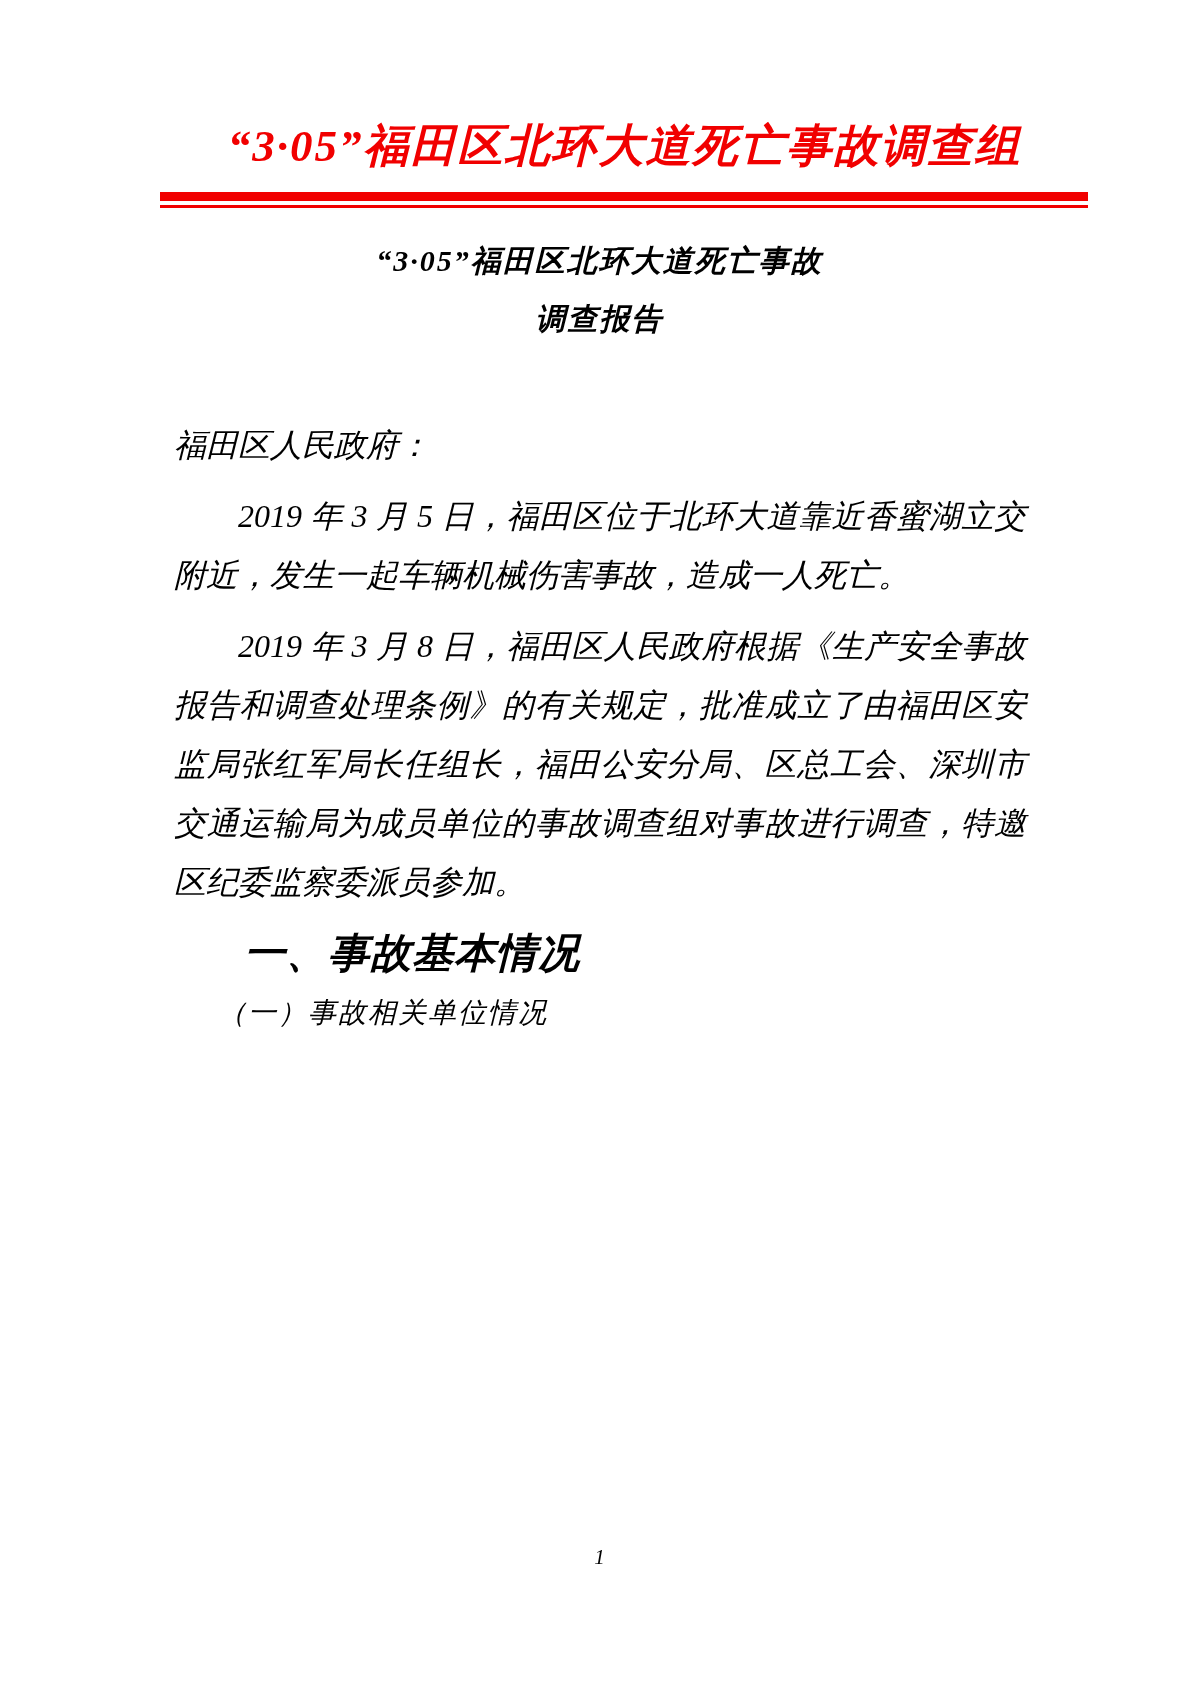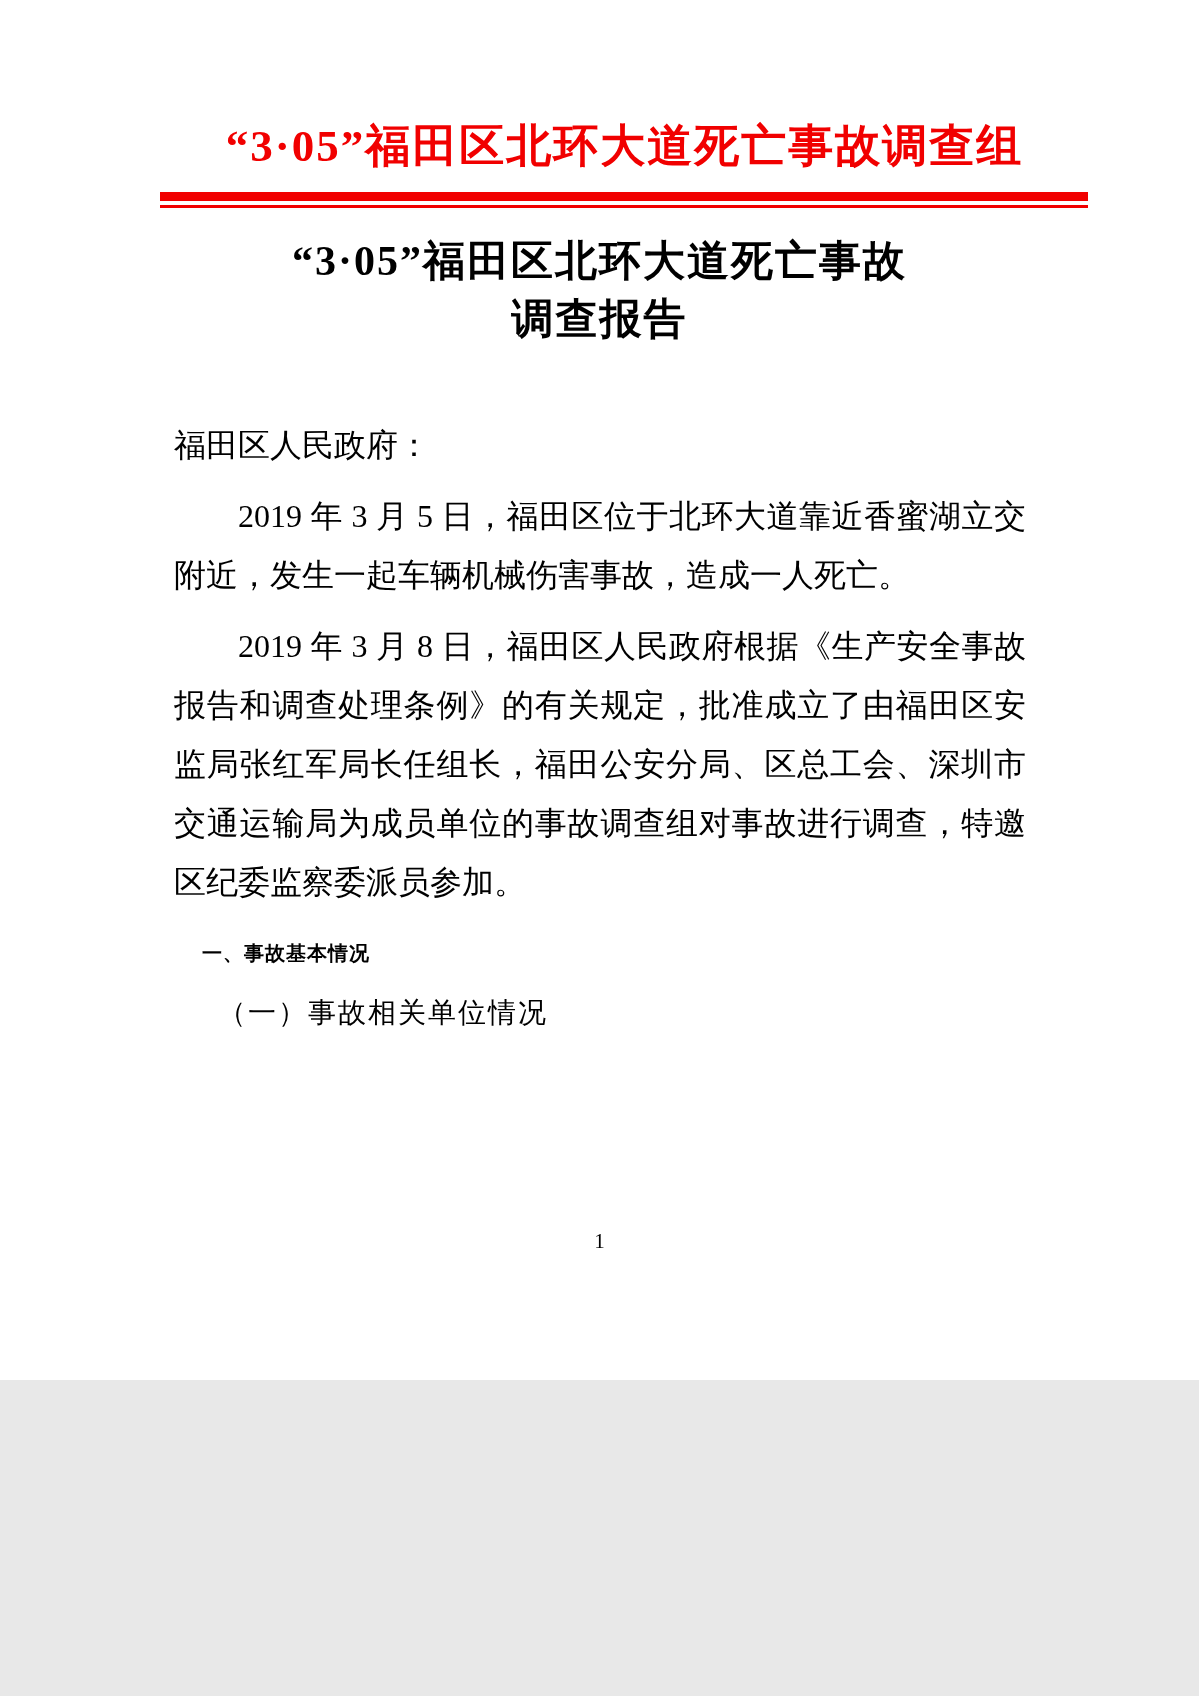--- a/index.html
+++ b/index.html
@@ -1,26 +1,27 @@
 <!DOCTYPE html>
 <html style="--accent-red: #f10000;"><head>
 <meta charset="utf-8">
 <style>
   :root { --accent-red: #f10000; }
   * { margin: 0; padding: 0; box-sizing: border-box; }
   html, body { background: #e8e8e8; }
   .page {
     position: relative;
     width: 1199px;
-    height: 1380px;
+    height: 1696px;
     margin: 0 auto;
     background: #ffffff;
     overflow: hidden;
     font-family: "Liberation Serif", "DejaVu Serif", serif;
     color: #000000;
+    font-style: italic;
   }
   
   .letterhead { padding: 116px 110px 0 160px; }
   .letterhead-title {
     text-align: center;
     font-family: "Liberation Serif", "DejaVu Serif", serif;
     font-weight: 700;
     font-size: 45px;
     line-height: 60px;
     color: var(--accent-red);
@@ -28,39 +29,39 @@
     white-space: nowrap;
   }
   .letterhead-rule { margin-top: 16px; width: 928px; }
   .rule-thick { height: 9px; background: var(--accent-red); }
   .rule-thin  { height: 3px; background: var(--accent-red); margin-top: 4px; }
   
   .doc-title {
     margin-top: 24px;
     text-align: center;
     font-weight: 700;
-    font-size: 42px;
+    font-size: 30px;
     line-height: 58px;
     letter-spacing: 2px;
   }
   .doc-title .line { display: block; }
   
   .body {
     margin: 68px 161px 0 162px;
     font-size: 32px;
     line-height: 59px;
     text-align: justify;
   }
   .body p { margin: 12px; }
   .para { text-indent: 2em; }
   .salutation { text-indent: 0; }
   .section-heading {
     font-family: "Liberation Sans", "DejaVu Sans", sans-serif;
     font-weight: 700;
-    font-size: 20px;
+    font-size: 41px;
     line-height: 59px;
     text-indent: 2em;
     letter-spacing: 1px;
   }
   .subsection-heading {
     font-weight: 400;
     font-size: 28px;
     line-height: 59px;
     text-indent: 2em;
     letter-spacing: 2px;

